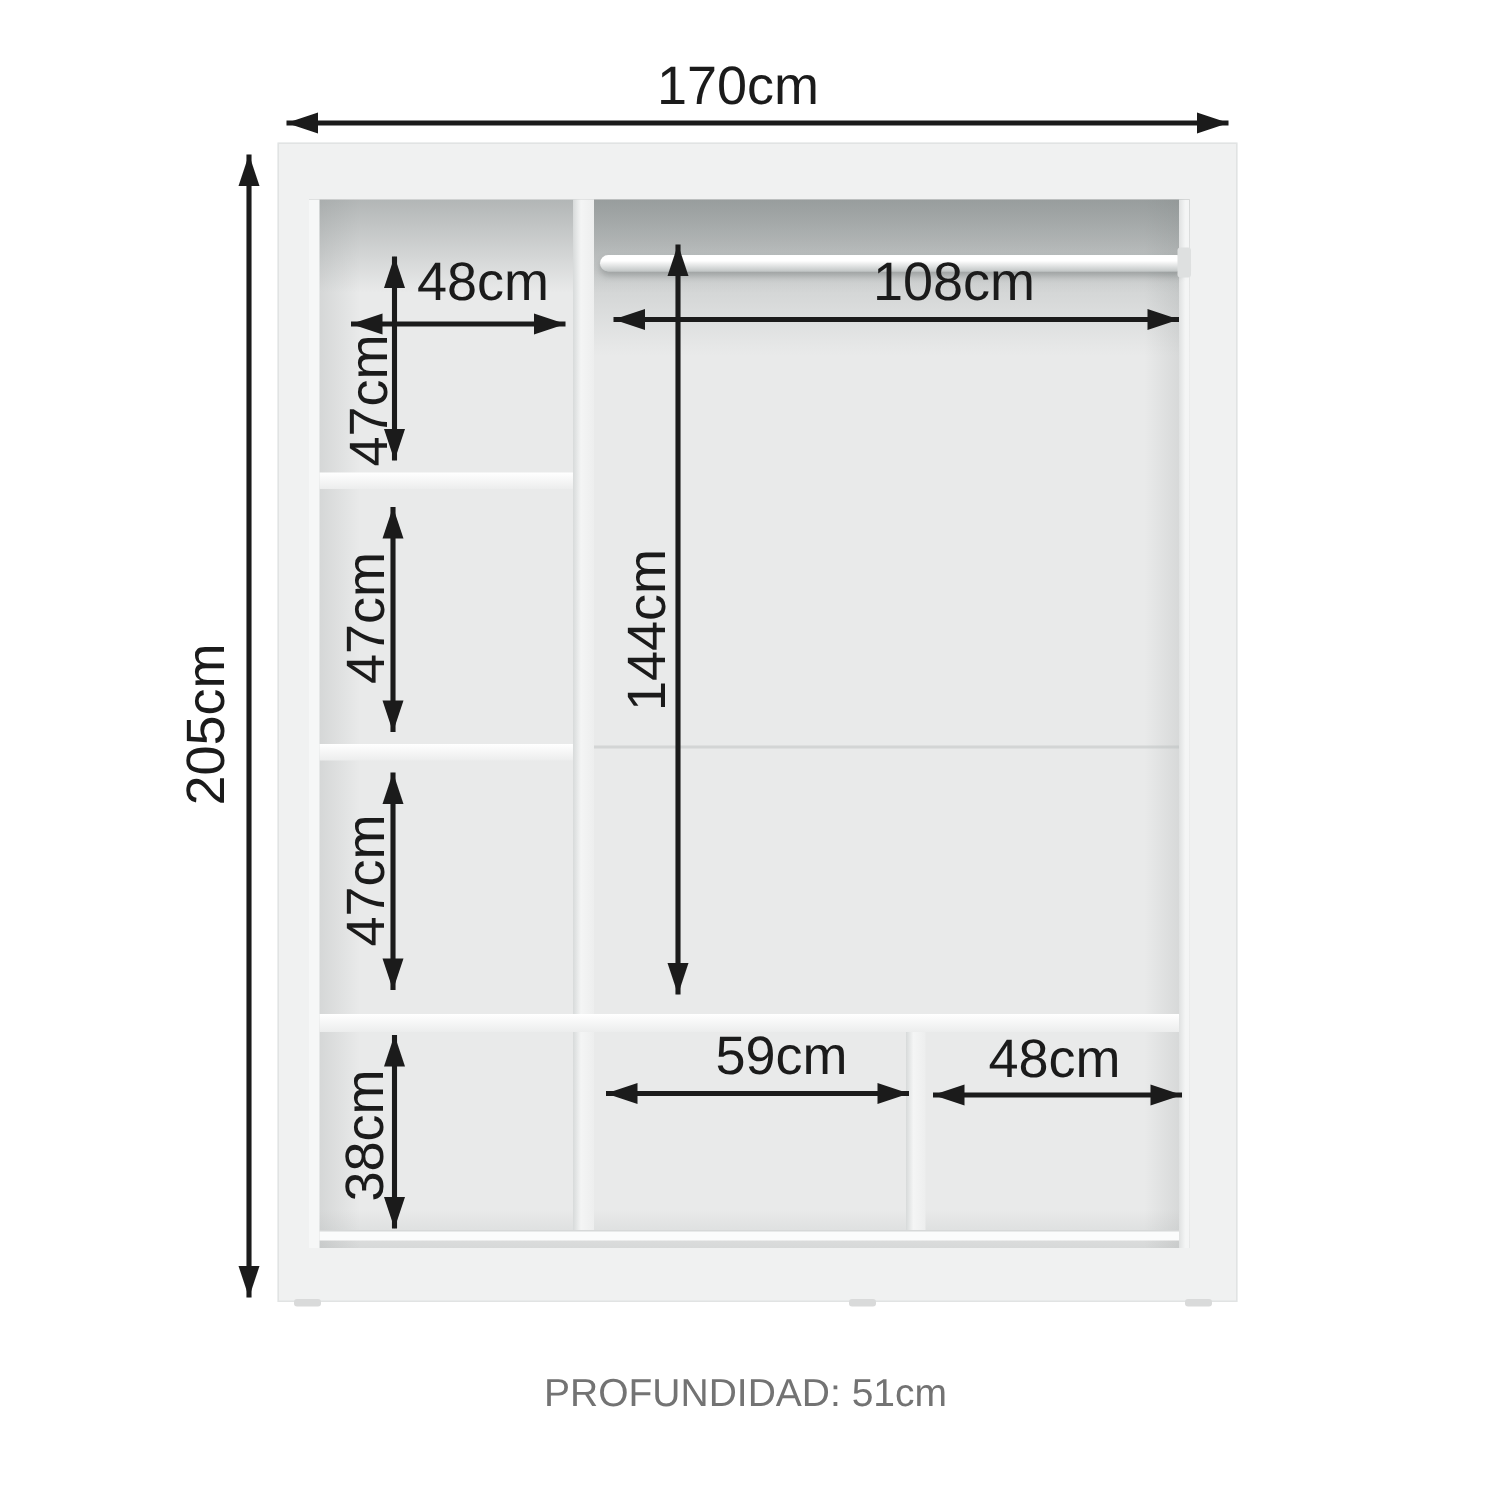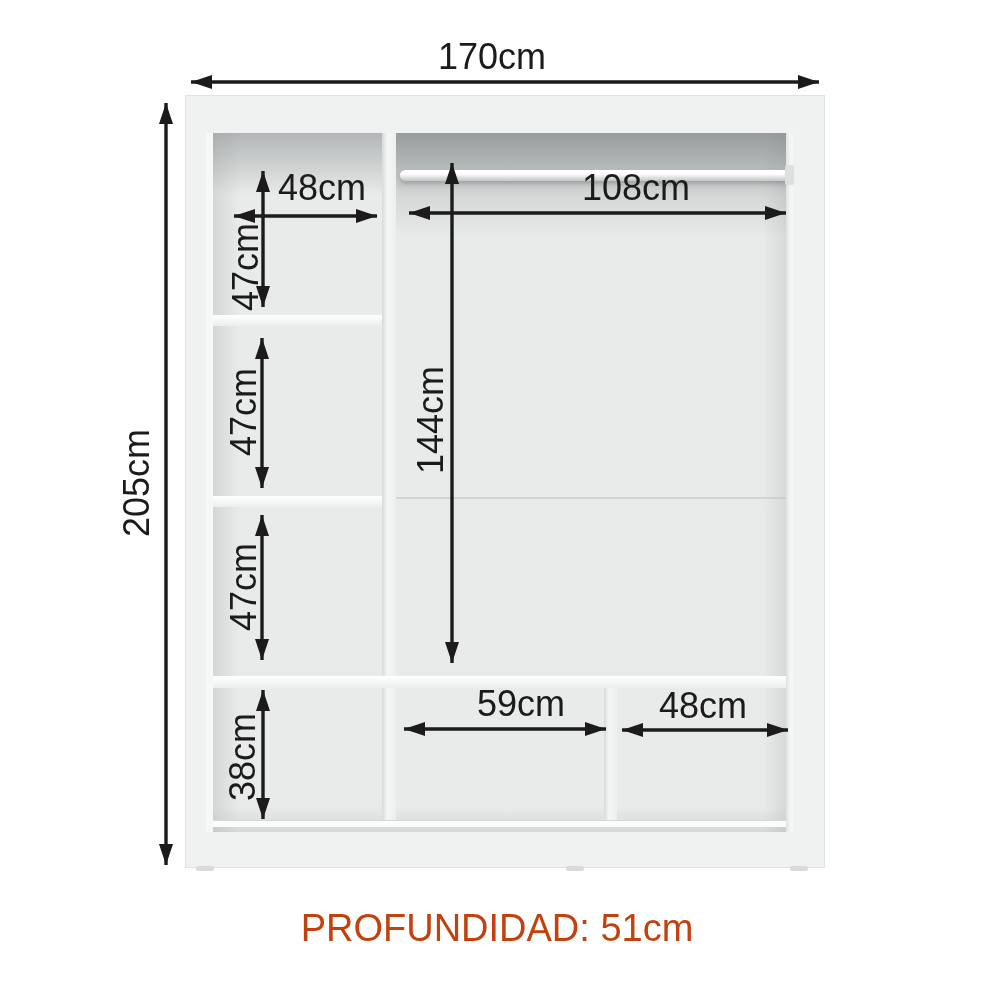--- a/index.html
+++ b/index.html
@@ -56,22 +56,22 @@
     background:#fbfcfc;border-top:1px solid #d6d8d8;box-sizing:border-box;
   }
   .foot-mark{height:5px;background:#d9dada;border-radius:2px;top:866px;}
   
   .dim{
     position:absolute;font-size:36px;line-height:1;white-space:nowrap;
     transform:translate(-50%,-50%);color:#1b1b1b;
   }
   .dim.rot{transform:translate(-50%,-50%) rotate(-90deg);}
   .footer-text{
-    position:absolute;font-size:38px;line-height:1;white-space:nowrap;
-    transform:translate(-50%,-50%);color:#c2410c;
+    position:absolute;font-size:26px;line-height:1;white-space:nowrap;
+    transform:translate(-50%,-50%);color:#737373;
   }
   svg.arrows{position:absolute;left:0;top:0;width:1000px;height:1000px;pointer-events:none;}
 </style>
 </head>
 <body>
 
 <div class="canvas">
 
   <div class="abs wardrobe-outer"></div>
   <div class="abs interior"></div>

